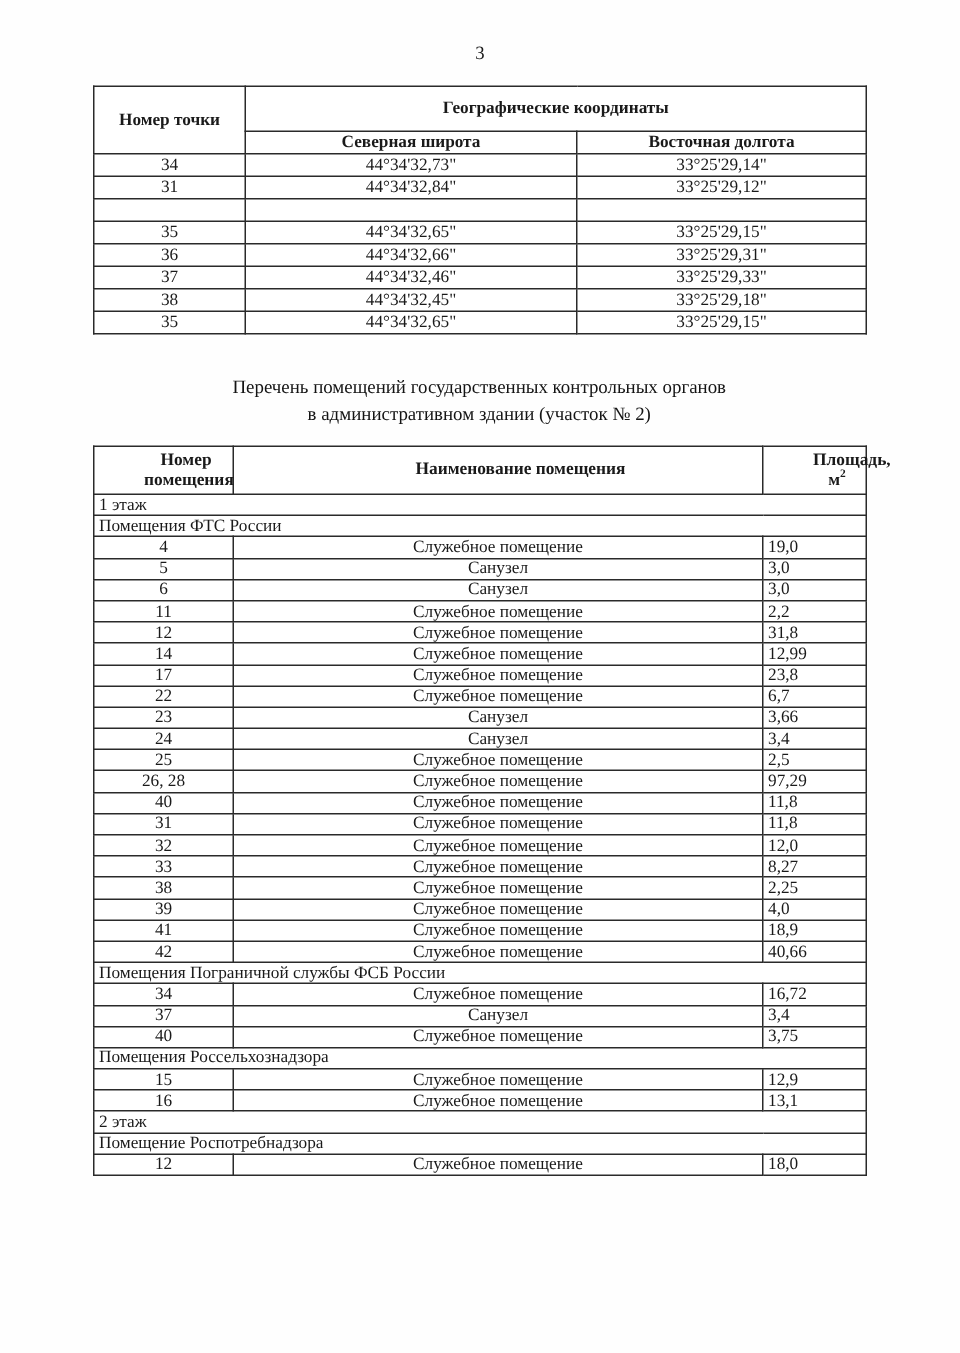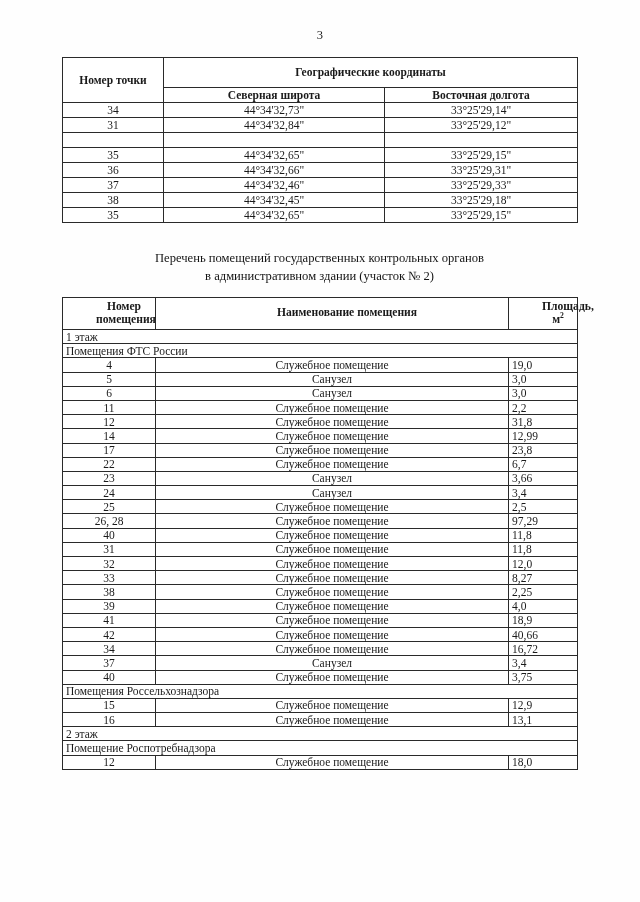--- a/index.html
+++ b/index.html
@@ -289,20 +289,23 @@
           <td class="c">41</td>
           <td class="l">Служебное помещение</td>
           <td class="r">18,9</td>
         </tr>
         <tr>
           <td class="c">42</td>
           <td class="l">Служебное помещение</td>
           <td class="r">40,66</td>
         </tr>
         <tr>
+          <td colspan="3" class="section">Помещения Пограничной службы ФСБ России</td>
+        </tr>
+        <tr>
           <td class="c">34</td>
           <td class="l">Служебное помещение</td>
           <td class="r">16,72</td>
         </tr>
         <tr>
           <td class="c">37</td>
           <td class="l">Санузел</td>
           <td class="r">3,4</td>
         </tr>
         <tr>

